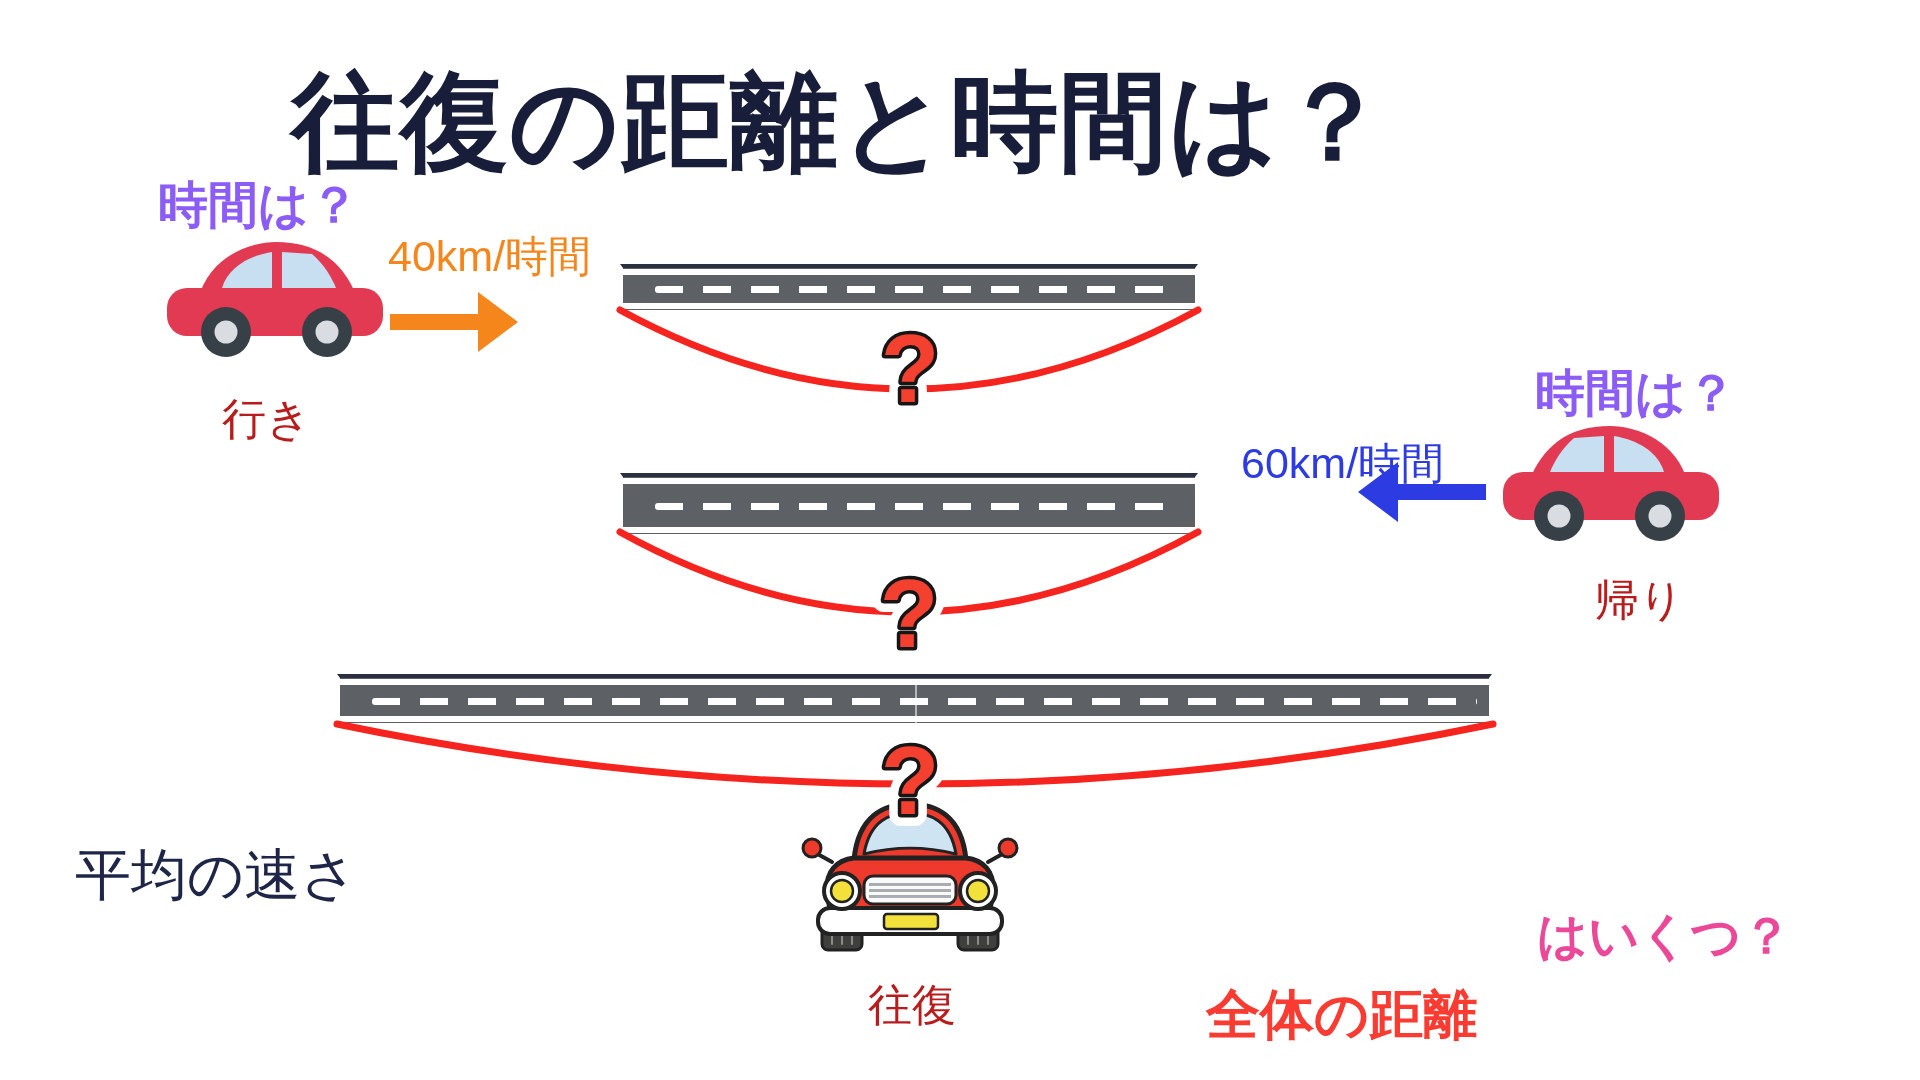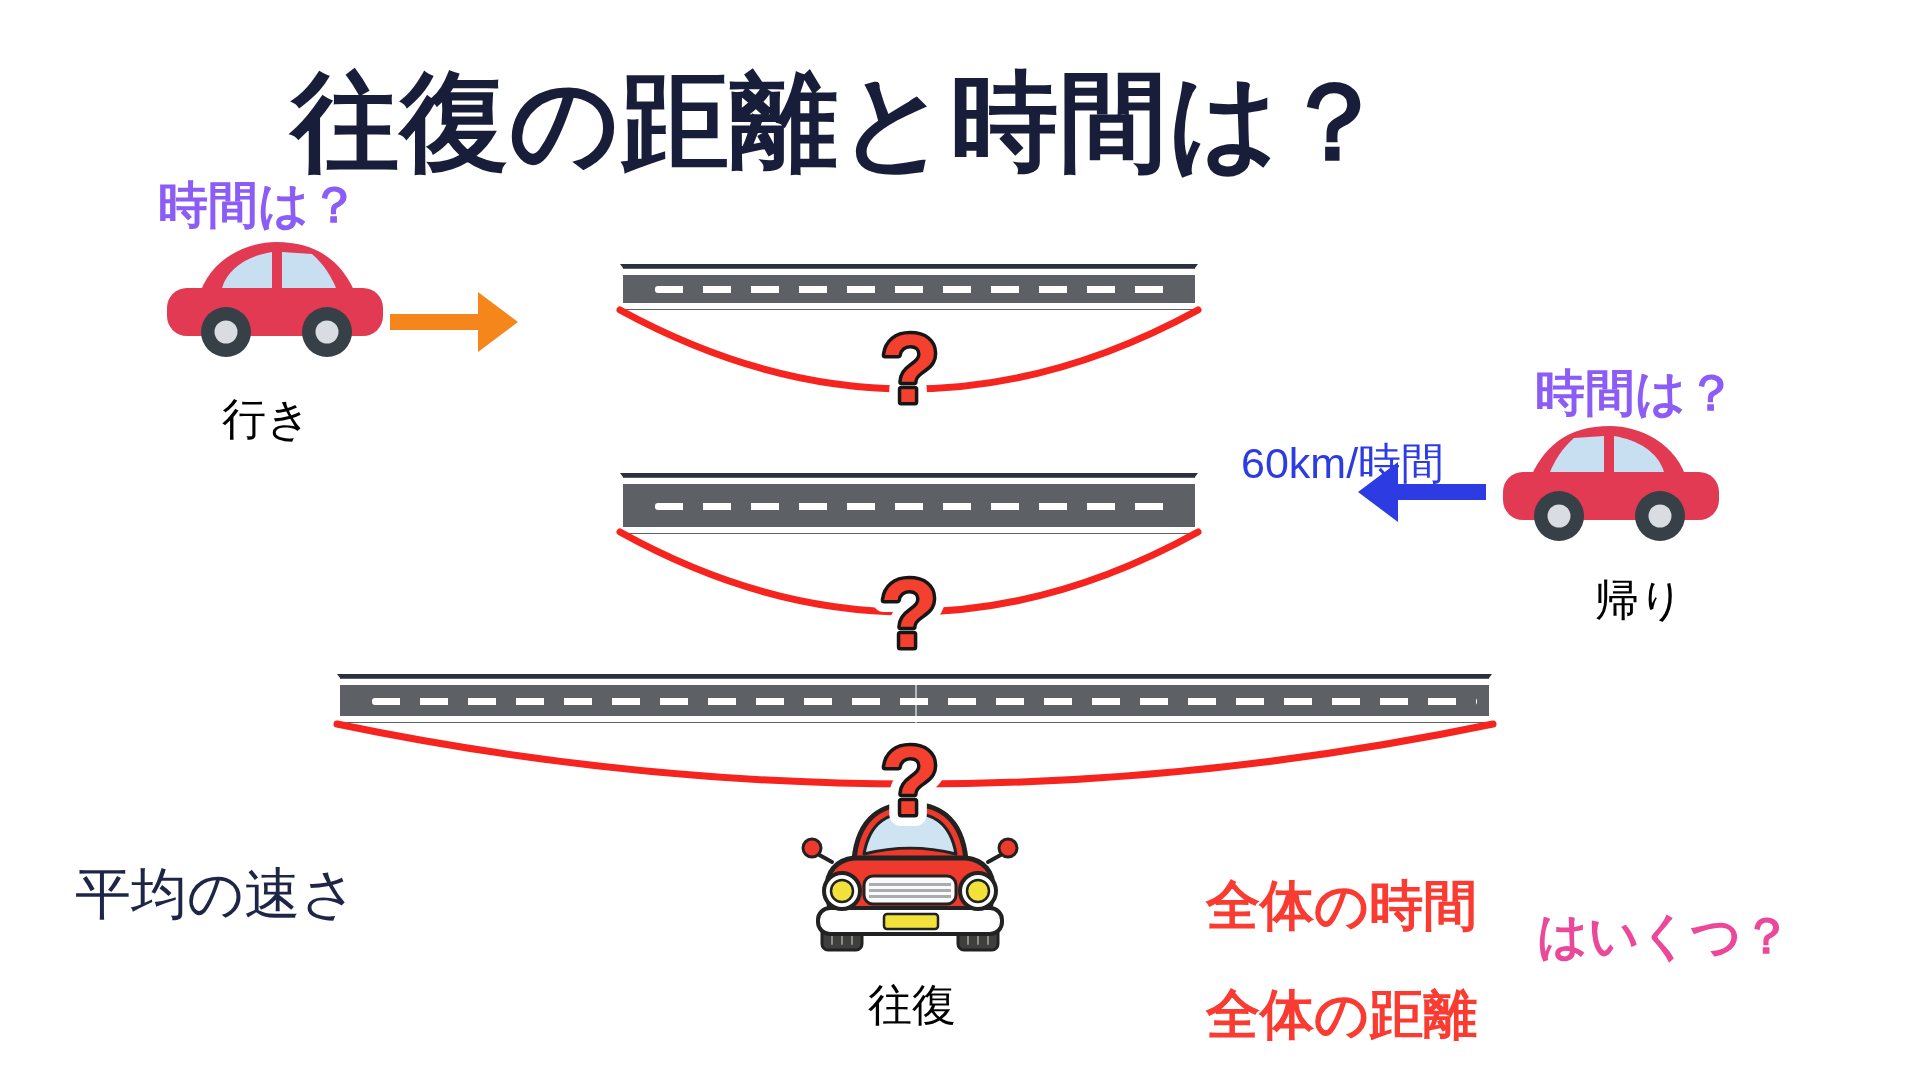--- a/index.html
+++ b/index.html
@@ -8,36 +8,36 @@
     background:#ffffff;
     font-family:"Liberation Sans","DejaVu Sans",sans-serif;
   }
   .abs{position:absolute;}
   
   .title{
     left:0;top:50px;width:1680px;text-align:center;
     font-size:108px;font-weight:900;letter-spacing:1px;color:#181d39;z-index:5;
   }
   .red-q{font-size:50px;font-weight:800;color:#8b5cf6;z-index:5;}
-  .navy-label{font-size:44px;font-weight:500;color:#000000;z-index:5;}
+  .navy-label{font-size:44px;font-weight:500;color:#b91c1c;z-index:5;}
   .speed{font-size:43px;font-weight:500;z-index:5;}
   .speed.orange{color:#f5861c;}
   .speed.blue{color:#2d3be2;margin-top:19px;}
   .formula{font-size:56px;font-weight:500;color:#1e2547;z-index:5;}
   .summary-red{font-size:54px;font-weight:800;color:#f93b31;z-index:5;}
   .summary-q{font-size:50px;font-weight:800;color:#ec4899;z-index:5;}
 
   #outbound-time-q{left:158px;top:172px;}
   #outbound-speed{left:388px;top:228px;}
   #outbound-label{left:222px;top:390px;}
   #return-time-q{left:1535px;top:360px;}
   #return-speed{left:1241px;top:416px;}
   #return-label{left:1595px;top:571px;}
   #roundtrip-label{left:868px;top:976px;}
-  #formula-line1{left:75px;top:838px;margin-top:19px;}
+  #formula-line1{left:75px;top:838px;}
   #formula-line2{left:73px;top:932px;}
   #summary-line1{left:1206px;top:870px;}
   #summary-line2{left:1206px;top:967px;margin-top:12px;}
   #summary-question{left:1537px;top:903px;}
 
   
   .road{
     position:absolute;background:#5d6166;box-sizing:border-box;
     border-top:4px solid #2b3040;border-left:3px solid #fff;border-right:3px solid #fff;
     z-index:1;
@@ -75,20 +75,21 @@
   .q-main{fill:#f4402f;stroke:#161616;stroke-width:7px;paint-order:stroke;stroke-linejoin:round;}
 </style>
 </head>
 <body>
 
 <div id="stage">
 
   <div class="abs title">往復の距離と時間は？</div>
 
   <div class="abs red-q" id="outbound-time-q">時間は？</div>
+  <div class="abs speed orange" id="outbound-speed">40km/時間</div>
   <div class="abs navy-label" id="outbound-label">行き</div>
 
   <svg class="abs car" id="outbound-car" width="222" height="132" viewBox="0 0 222 132">
     <path d="M34,74 C44,32 84,16 112,16 C154,16 180,36 194,74 Z" fill="#e13a52"></path>
     <rect x="3" y="62" width="216" height="48" rx="20" fill="#e13a52"></rect>
     <path d="M118,26 L148,28 C160,38 168,52 172,62 L118,62 Z" fill="#c8def1"></path>
     <path d="M58,62 C64,42 84,30 108,26 L108,62 Z" fill="#c8def1"></path>
     <circle cx="62" cy="106" r="25" fill="#373f47"></circle>
     <circle cx="62" cy="106" r="11.5" fill="#d9dde2"></circle>
     <circle cx="163" cy="106" r="25" fill="#373f47"></circle>
@@ -179,17 +180,16 @@
       <circle cx="180" cy="95" r="18" fill="#ffffff" stroke-width="4"></circle>
       <circle cx="180" cy="95" r="11" fill="#f2e13b" stroke-width="2.5"></circle>
       <rect x="86" y="118" width="54" height="15" rx="3" fill="#f2e13b" stroke-width="2.5"></rect>
     </g>
   </svg>
 
   <div class="abs navy-label" id="roundtrip-label">往復</div>
 
   <div class="abs formula" id="formula-line1">平均の速さ</div>
 
-  <div class="abs summary-red" id="summary-line1">全体の時間</div>
   <div class="abs summary-red" id="summary-line2">全体の距離</div>
   <div class="abs summary-q" id="summary-question">はいくつ？</div>
 
 </div>
 
 </body></html>

